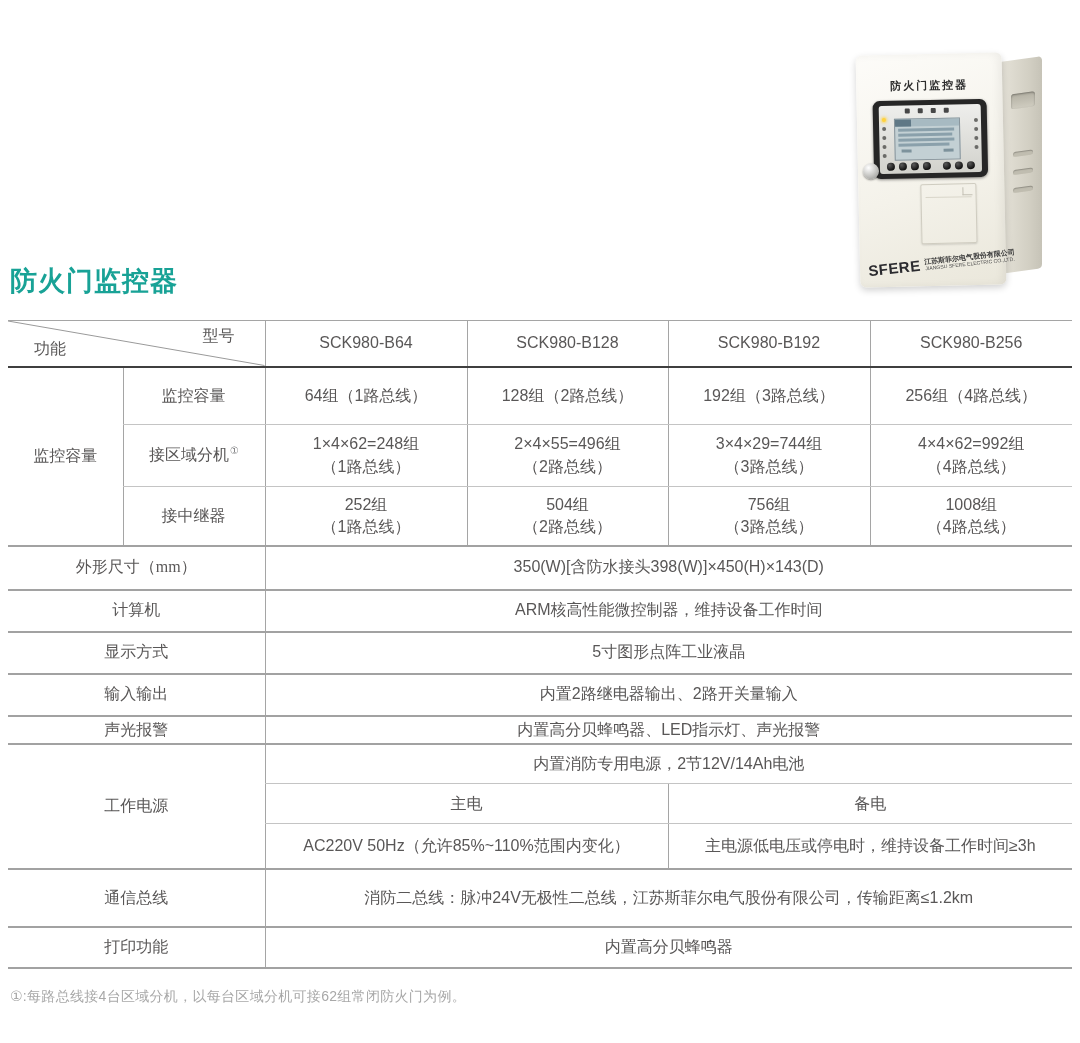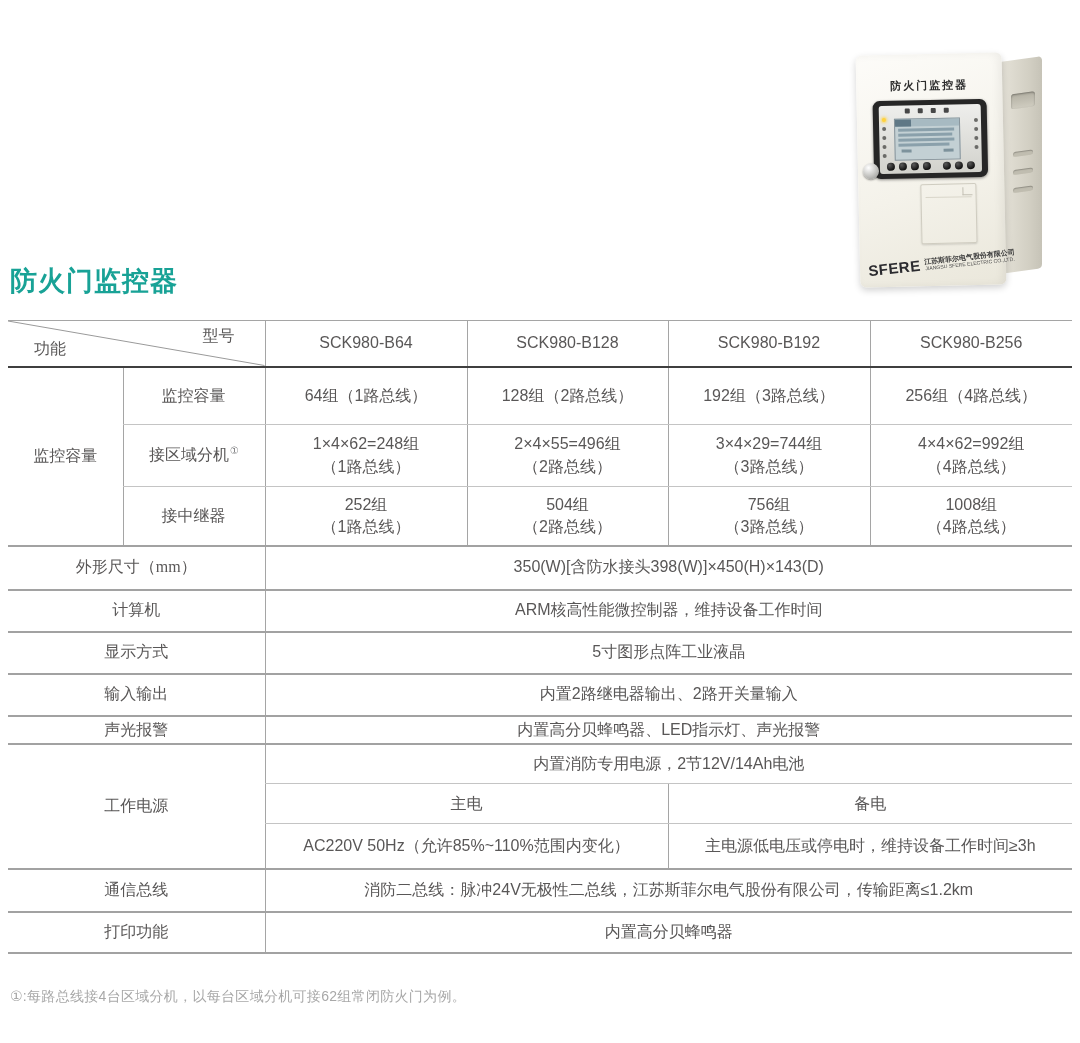--- a/index.html
+++ b/index.html
@@ -275,21 +275,21 @@
   </tr>
   <tr style="height:40px">
     <td class="val min vL" colspan="2">主电</td>
     <td class="val min vL" colspan="2">备电</td>
   </tr>
   <tr style="height:45px">
     <td class="val maj vL" colspan="2">AC220V 50Hz（允许85%~110%范围内变化）</td>
     <td class="val maj vL" colspan="2">主电源低电压或停电时，维持设备工作时间≥3h</td>
   </tr>
 
-  <tr style="height:43px">
+  <tr style="height:58px">
     <td class="lab maj" colspan="2">通信总线</td>
     <td class="val maj vL" colspan="4">消防二总线：脉冲24V无极性二总线，江苏斯菲尔电气股份有限公司，传输距离≤1.2km</td>
   </tr>
   <tr style="height:41px">
     <td class="lab maj" colspan="2">打印功能</td>
     <td class="val maj vL" colspan="4">内置高分贝蜂鸣器</td>
   </tr>
 </tbody>
   </table>
 

